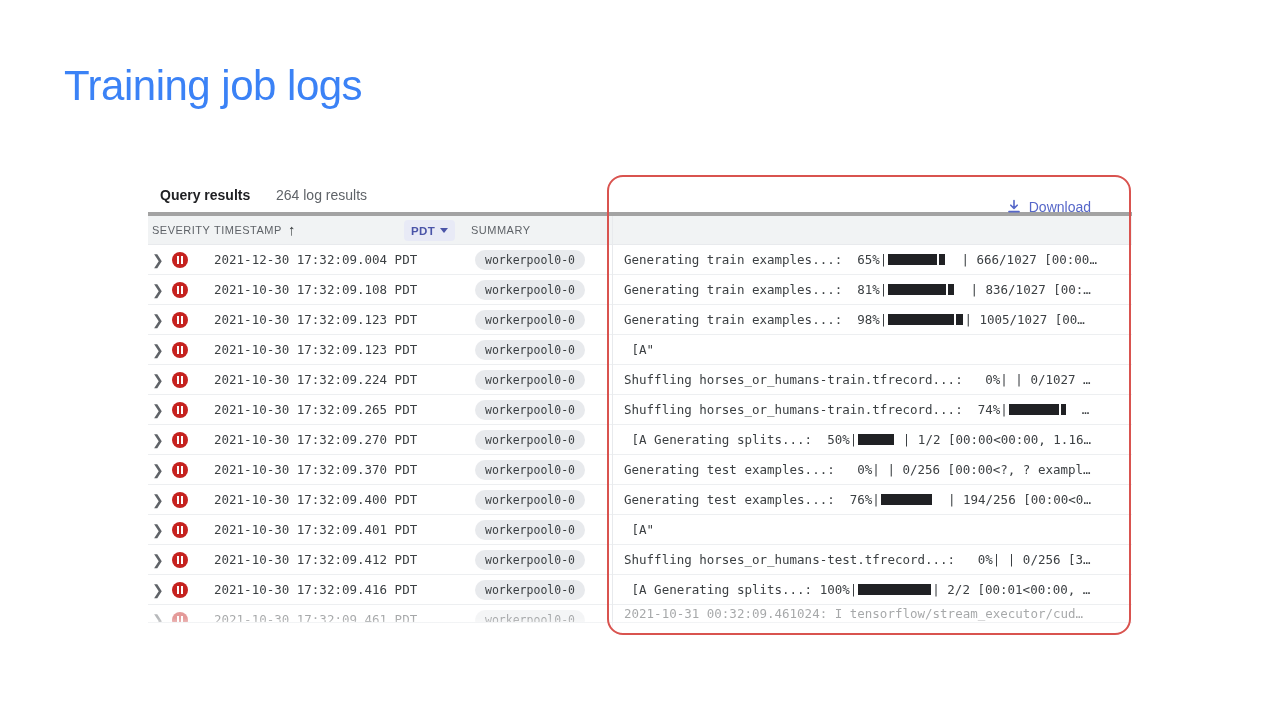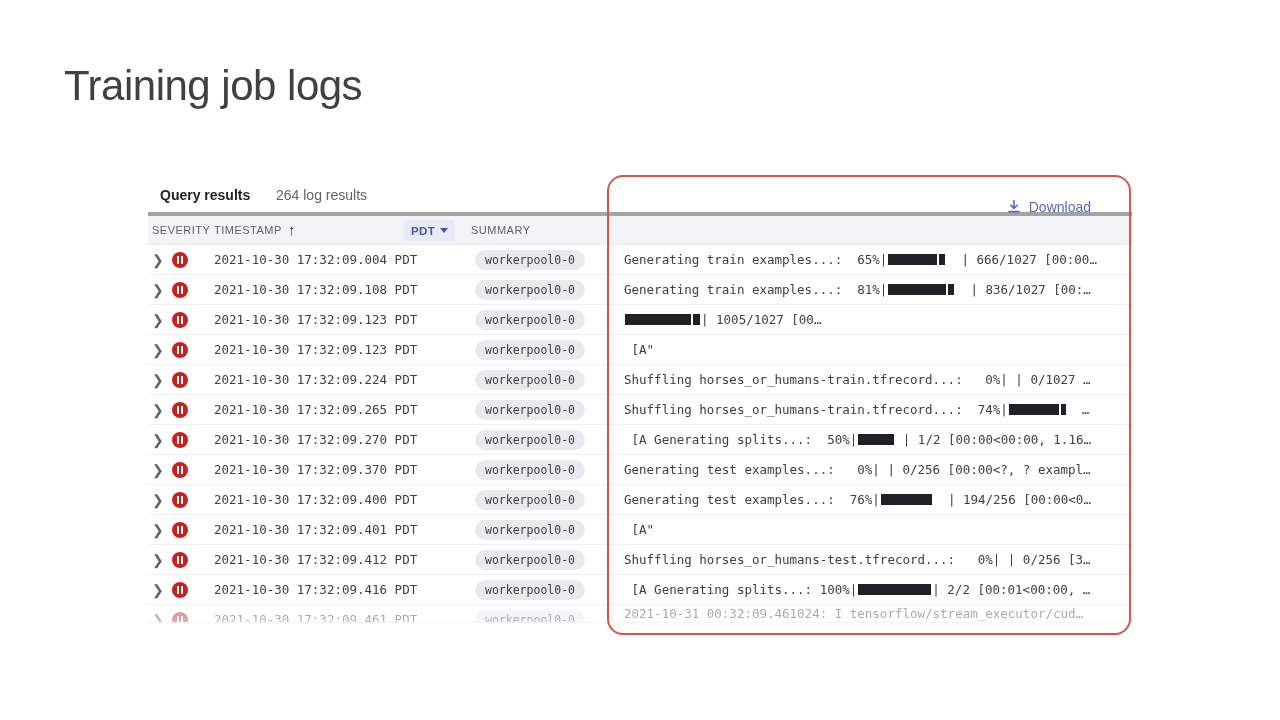--- a/index.html
+++ b/index.html
@@ -16,21 +16,21 @@
     background: #ffffff;
   }
 
   
   .slide-title {
     position: absolute;
     left: 64px; top: 62px;
     font-size: 42px;
     font-weight: 400;
     letter-spacing: -0.5px;
-    color: #404040;
+    color: #3b82f6;
     line-height: 1.15;
     white-space: nowrap;
   }
 
   
   .log-panel {
     position: absolute;
     left: 148px; top: 176px;
     width: 984px; height: 460px;
     background: #ffffff;
@@ -301,21 +301,21 @@
       </div>
     </div>
 
     <div class="log-rows" id="log-rows">
         <div class="log-row">
           <span class="expander">❯</span>
           <span class="sev-icon">
             <i></i>
             <i></i>
           </span>
-          <span class="ts">2021-10-30 17:32:09.004 PDT</span>
+          <span class="ts">2021-12-30 17:32:09.004 PDT</span>
           <span class="wp-chip">workerpool0-0</span>
         </div>
         <div class="log-row">
           <span class="expander">❯</span>
           <span class="sev-icon">
             <i></i>
             <i></i>
           </span>
           <span class="ts">2021-10-30 17:32:09.108 PDT</span>
           <span class="wp-chip">workerpool0-0</span>
@@ -430,20 +430,21 @@
           <span class="bar partial" style="width:6px"></span>
           <span class="msg-text">  | 666/1027 [00:00…</span>
         </div>
         <div class="msg-row">
           <span class="msg-text">Generating train examples...:  81%|</span>
           <span class="bar" style="width:58px"></span>
           <span class="bar partial" style="width:6px"></span>
           <span class="msg-text">  | 836/1027 [00:…</span>
         </div>
         <div class="msg-row">
+          <span class="msg-text">Generating train examples...:  98%|</span>
           <span class="bar" style="width:66px"></span>
           <span class="bar partial" style="width:7px"></span>
           <span class="msg-text">| 1005/1027 [00…</span>
         </div>
         <div class="msg-row">
           <span class="msg-text"> [A"</span>
         </div>
         <div class="msg-row">
           <span class="msg-text">Shuffling horses_or_humans-train.tfrecord...:   0%| | 0/1027 …</span>
         </div>

